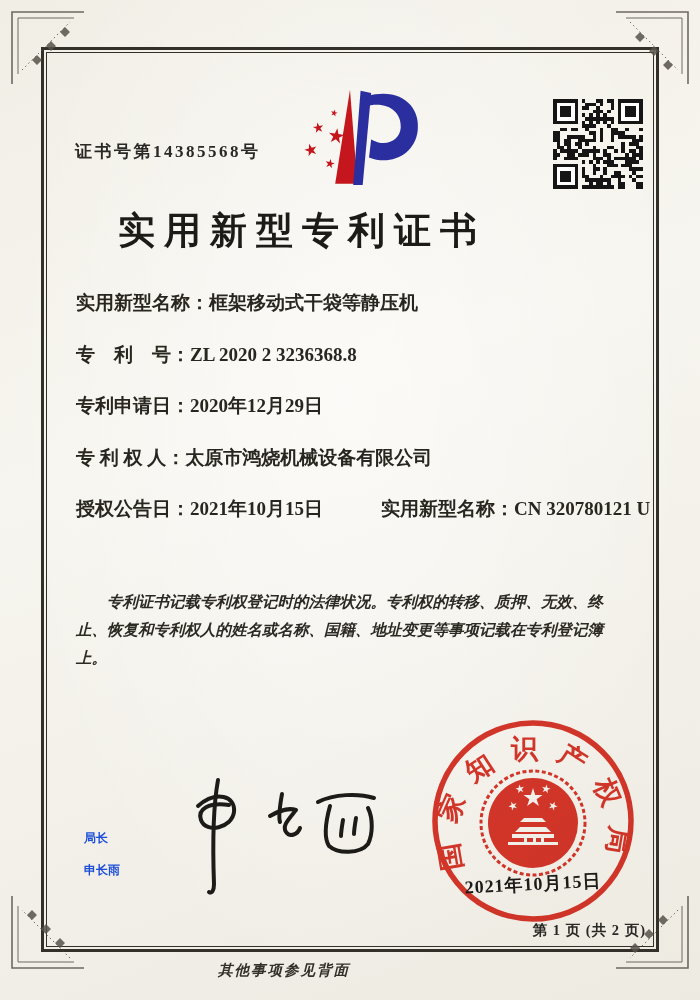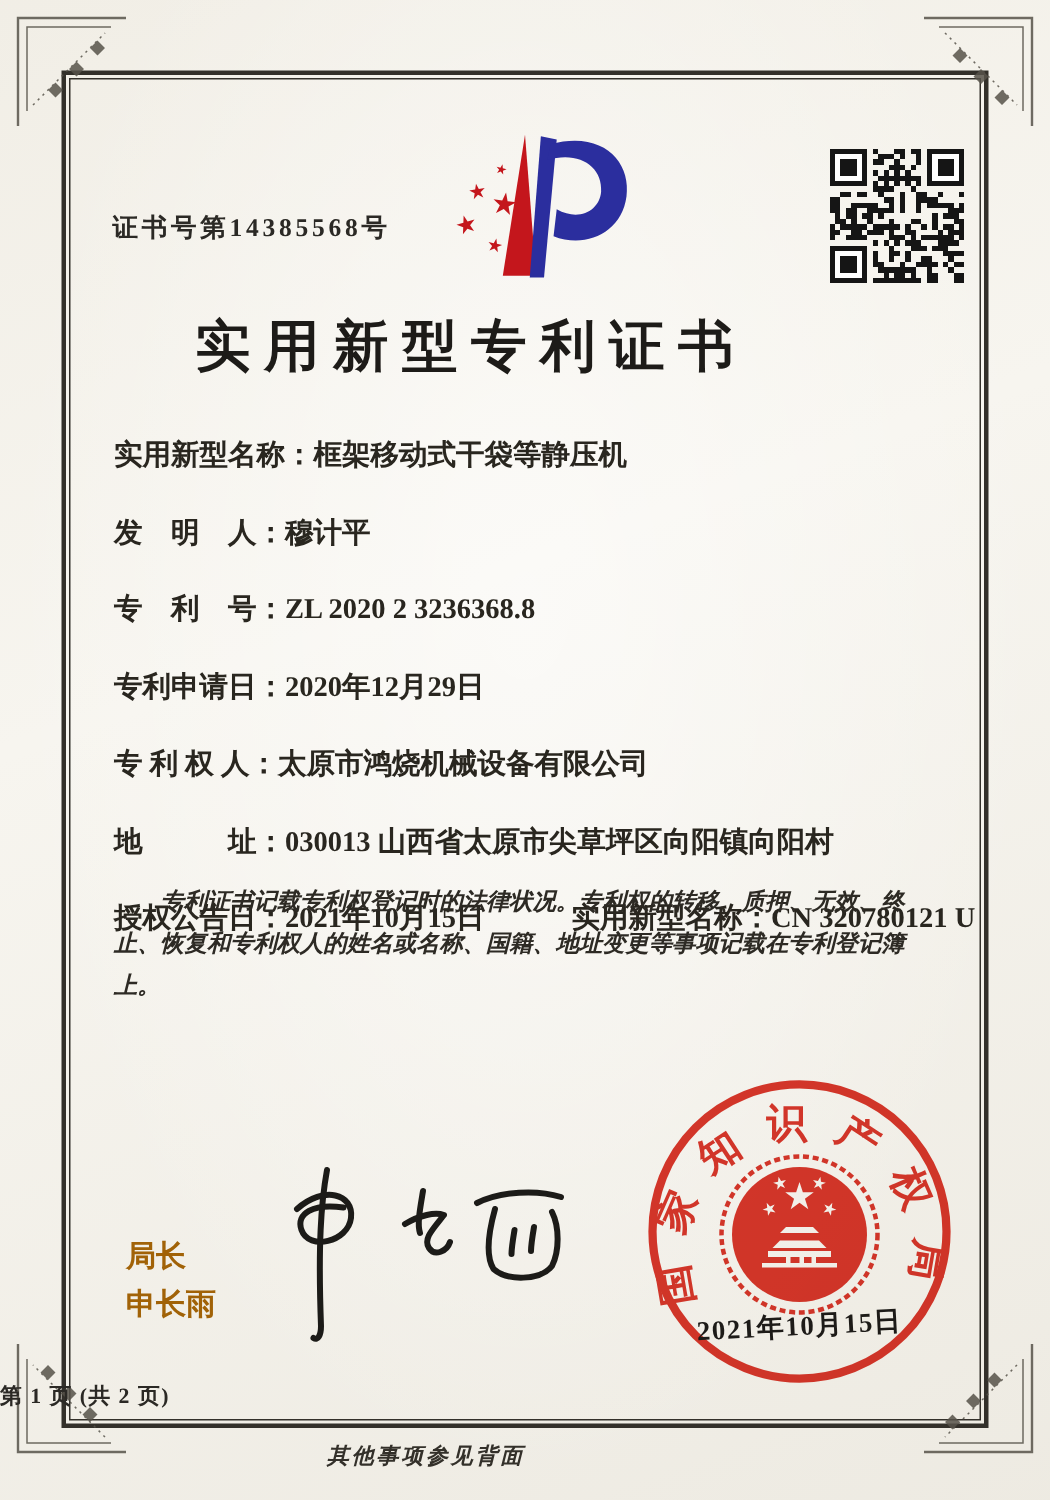--- a/index.html
+++ b/index.html
@@ -17,36 +17,36 @@
   .frame-inner{position:absolute;inset:2px;border:1px solid #33302a;}
   
   .corner{width:80px;height:80px;opacity:.85;}
   .c-tl{left:8px;top:8px;}
   .c-tr{right:8px;top:8px;transform:rotate(90deg);}
   .c-br{right:8px;bottom:28px;transform:rotate(180deg);}
   .c-bl{left:8px;bottom:28px;transform:rotate(270deg);}
   .cert-no{left:75px;top:95px;font-size:17px;font-weight:600;letter-spacing:2.5px;color:#2b2925;margin-top:45px;}
   .logo{left:276px;top:84px;width:148px;height:112px;}
   .qr{left:553px;top:99px;width:90px;height:90px;}
-  .title{left:12px;top:206px;width:595px;text-align:center;font-size:37px;font-weight:700;
+  .title{left:0;top:206px;width:595px;text-align:center;font-size:37px;font-weight:700;
          letter-spacing:9px;text-indent:9px;color:#1d1b18;}
   .fields{left:76px;top:290px;width:550px;font-size:19px;}
   .field-row{margin:0 0 25.5px 0;white-space:nowrap;}
   .field-label{font-weight:700;color:#29261f;}
   .field-value{font-weight:600;color:#29261f;}
   .grant-gap{display:inline-block;width:58px;}
   .body-text{left:76px;top:588px;width:549px;font-size:15.5px;line-height:28px;
              font-style:italic;font-weight:600;color:#2d2a24;}
   .body-text p{margin:0;text-indent:2em;}
-  .signoff{left:84px;top:822px;font-size:20px;font-weight:600;line-height:32px;color:#a16207;}
+  .signoff{left:84px;top:822px;font-size:12px;font-weight:600;line-height:32px;color:#1d4ed8;}
   .signature{left:182px;top:772px;width:200px;height:126px;}
   .seal{left:428px;top:716px;width:210px;height:210px;opacity:.93;mix-blend-mode:multiply;}
   .seal-date{left:428px;top:872px;width:210px;text-align:center;font-size:18px;font-weight:700;
              color:#1d1b18;transform:rotate(-3deg);letter-spacing:1px;}
-  .page-info{left:0;top:921px;width:646px;text-align:left;font-size:14.5px;font-weight:600;
+  .page-info{left:0;top:921px;width:646px;text-align:right;font-size:14.5px;font-weight:600;
              letter-spacing:1px;color:#2b2925;}
   .back-note{left:0;top:961px;width:568px;text-align:center;font-size:14.5px;font-weight:600;
              font-style:italic;letter-spacing:2px;color:#33302a;}
   svg{display:block;}
 </style>
 </head>
 <body>
 
 <div class="abs frame">
   <div class="frame-inner"></div>
@@ -344,33 +344,27 @@
     <rect x="8" y="80" width="12" height="12" fill="#151515"></rect>
   </svg>
 
 <div class="abs title">实用新型专利证书</div>
 
 <div class="abs fields">
   <div class="field-row">
     <span class="field-label">实用新型名称：</span><span class="field-value">框架移动式干袋等静压机</span>
   </div>
   <div class="field-row">
-    <span class="field-label">发　明　人：</span><span class="field-value">穆计平</span>
-  </div>
-  <div class="field-row">
     <span class="field-label">专　利　号：</span><span class="field-value">ZL 2020 2 3236368.8</span>
   </div>
   <div class="field-row">
     <span class="field-label">专利申请日：</span><span class="field-value">2020年12月29日</span>
   </div>
   <div class="field-row">
     <span class="field-label">专 利 权 人：</span><span class="field-value">太原市鸿烧机械设备有限公司</span>
-  </div>
-  <div class="field-row">
-    <span class="field-label">地　　　址：</span><span class="field-value">030013 山西省太原市尖草坪区向阳镇向阳村</span>
   </div>
   <div class="field-row">
     <span class="field-label">授权公告日：</span><span class="field-value">2021年10月15日</span><span class="grant-gap"></span><span class="field-label">实用新型名称：</span><span class="field-value">CN 320780121 U</span>
   </div>
 </div>
 
 <div class="abs body-text">
   <p>专利证书记载专利权登记时的法律状况。专利权的转移、质押、无效、终止、恢复和专利权人的姓名或名称、国籍、地址变更等事项记载在专利登记簿上。</p>
 </div>
 

